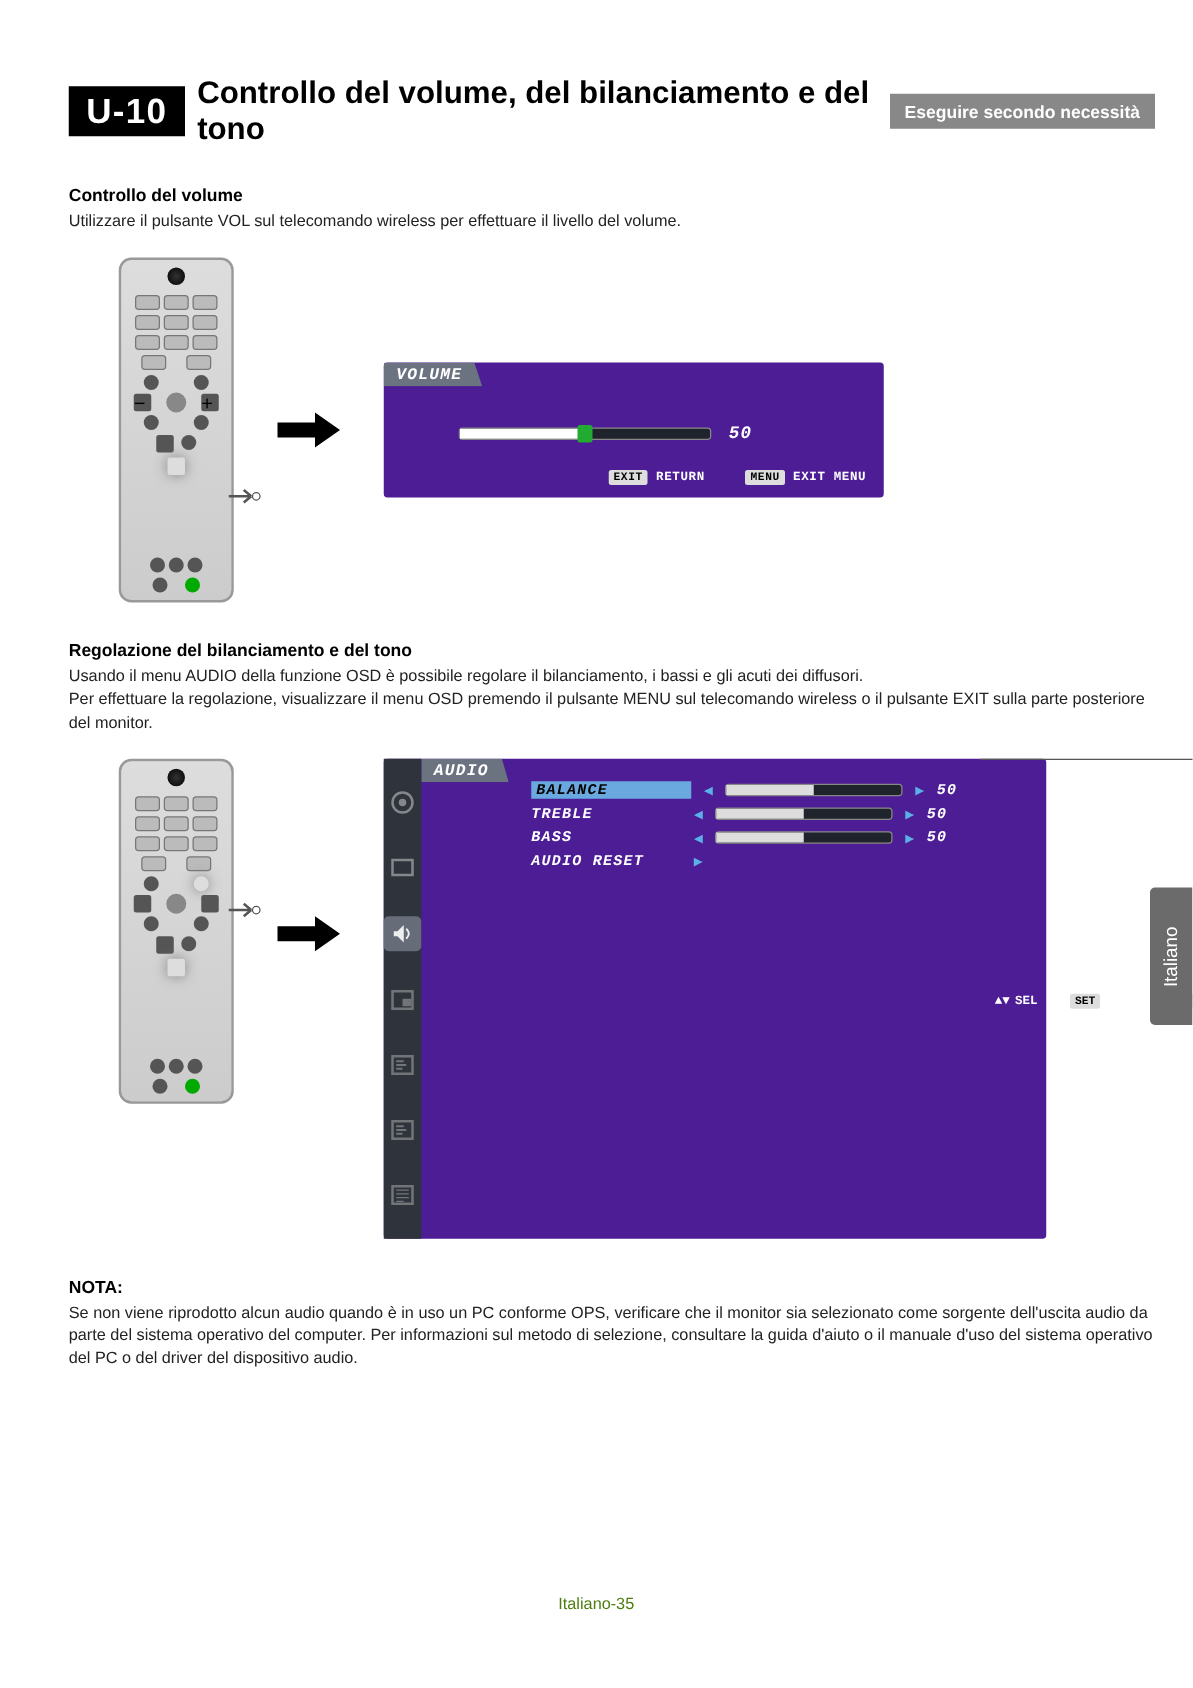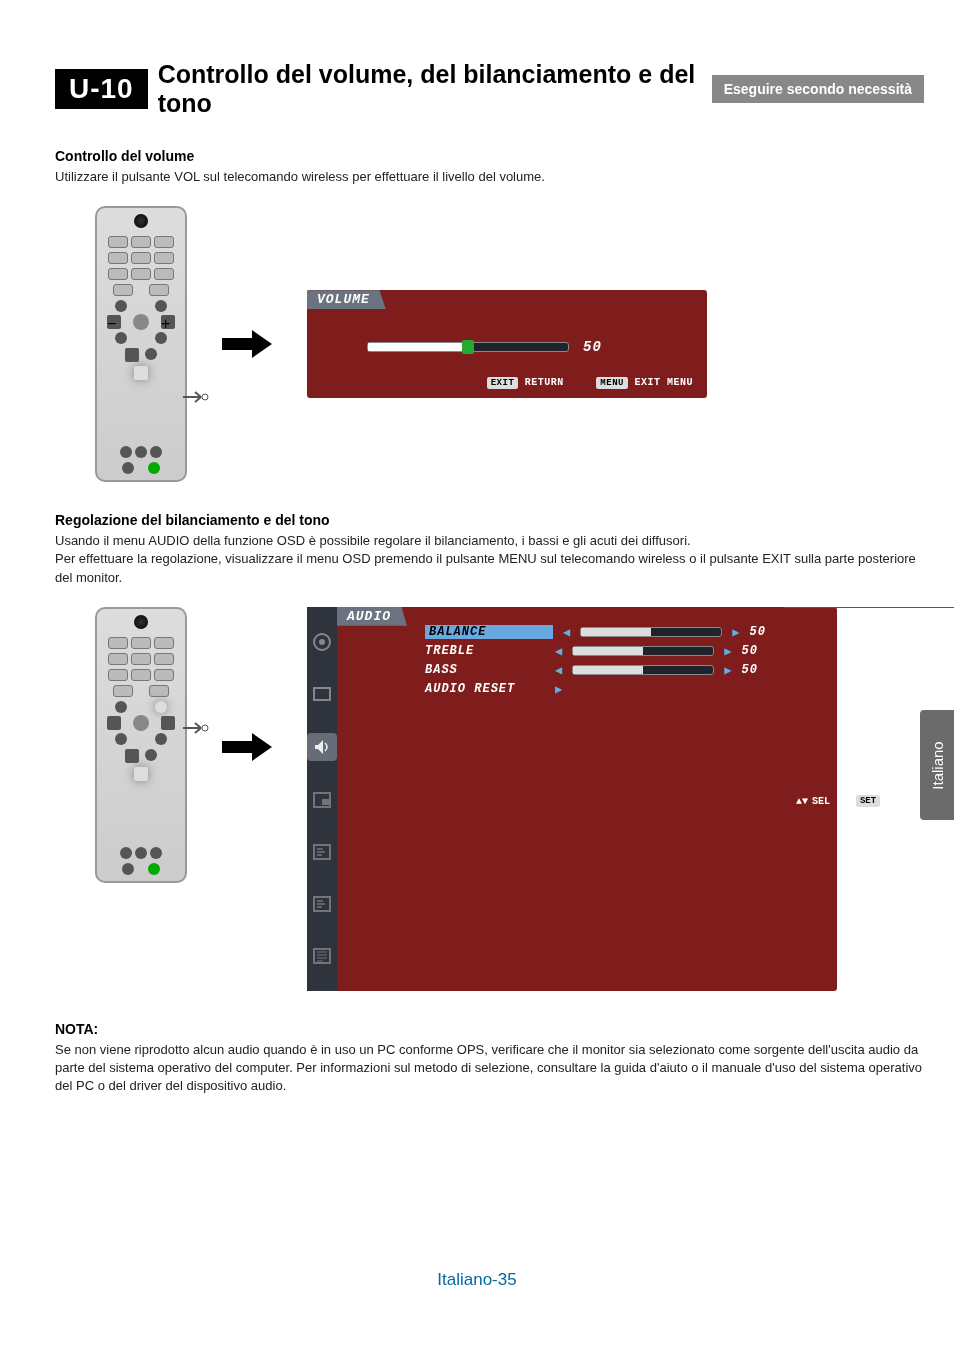--- a/index.html
+++ b/index.html
@@ -86,21 +86,21 @@
     position:absolute;
     width: 30px; height: 18px;
     right: -26px;
   }
   .pointer svg { width:100%; height:100%; }
   .arrow-figure {
     width: 60px; height: 40px;
   }
   .arrow-figure svg { width:100%; height:100%;}
   .osd {
-    background: #7f1d1d;
+    background: #4c1d95;
     color: #fff;
     border-radius: 3px;
     font-family: "Courier New", monospace;
   }
   .osd1 {
     width: 400px;
     padding: 0 0 6px 0;
   }
   .osd-title-tab {
     display:inline-block;
@@ -218,22 +218,22 @@
   }
   .side-tab span {
     transform: rotate(-90deg);
     font-size: 15px;
   }
   .page-num {
     position:absolute;
     bottom: 60px;
     left:0; right:0;
     text-align:center;
-    font-size:17px;
-    color:#0369a1;
+    font-size:13px;
+    color:#4d7c0f;
   }
 </style>
 </head>
 <body>
 
 <div class="page">
 
   <div class="header-row">
     <div class="section-badge">U-10</div>
     <div class="section-title">Controllo del volume, del bilanciamento e del tono</div>

